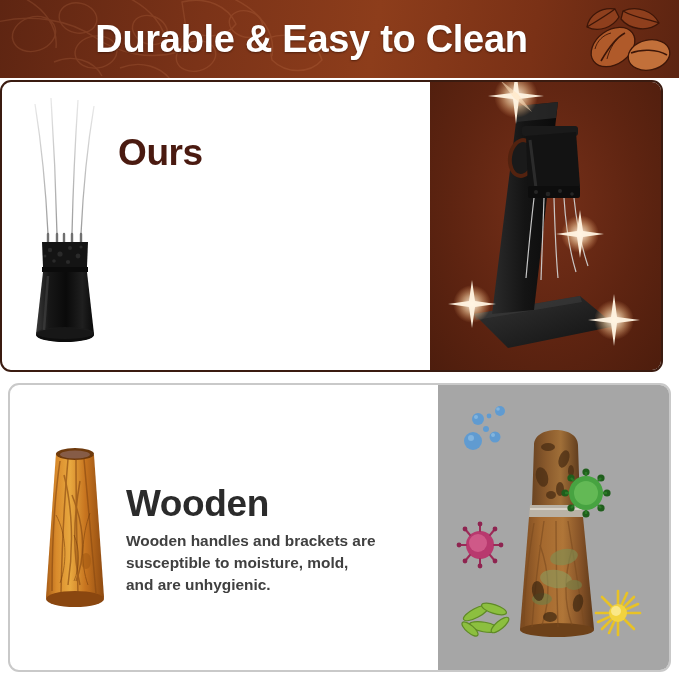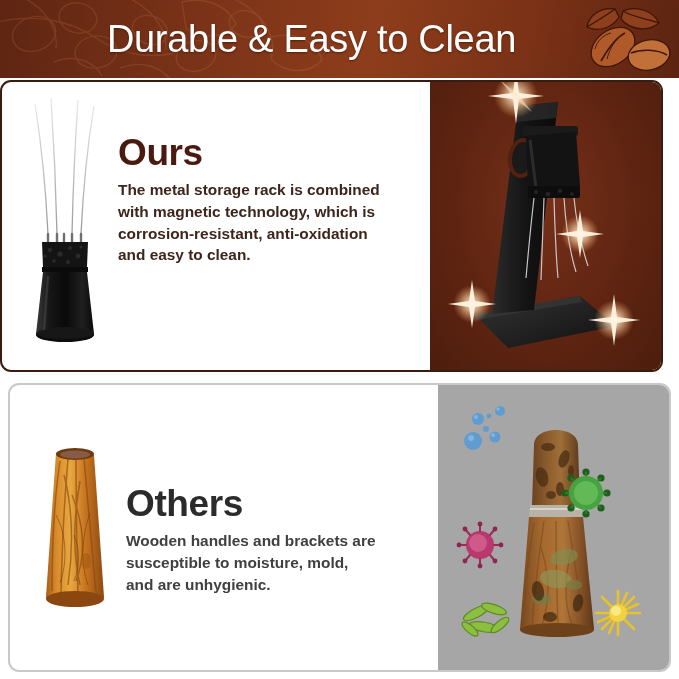--- a/index.html
+++ b/index.html
@@ -34,21 +34,21 @@
     position: absolute;
     left: 0; top: 0;
     width: 679px; height: 78px;
     display: flex;
     align-items: center;
     justify-content: center;
     padding-right: 56px;
     box-sizing: border-box;
     color: #ffffff;
     font-size: 38px;
-    font-weight: normal;
+    font-weight: bold;
     letter-spacing: -0.3px;
     text-shadow: 0 1px 2px rgba(40,12,4,.55);
     white-space: nowrap;
   }
   .banner-beans {
     position: absolute;
     right: 4px; top: 3px;
     width: 104px; height: 74px;
   }
 
@@ -206,24 +206,20 @@
     <rect x="40" y="185" width="46" height="5" fill="#0b0b0b"></rect>
 
     <path d="M41 190 L85 190 L92 252 C92 262 34 262 34 252 Z" fill="url(#blkBody)"></path>
     <ellipse cx="63" cy="253" rx="29" ry="7" fill="#0d0d0d"></ellipse>
     <ellipse cx="63" cy="251" rx="29" ry="6" fill="#1c1c1c" opacity=".7"></ellipse>
     <path d="M46 194 L42 248" stroke="#4a4a4a" stroke-width="2.5" opacity=".5" fill="none"></path>
   </svg>
 
   <div class="text-block" style="top: 52px;">
     <div class="heading heading-ours">Ours</div>
-    <p class="body-text body-ours">The metal storage rack is combined
-with magnetic technology, which is
-corrosion-resistant, anti-oxidation
-and easy to clean.</p>
   </div>
 
   <div class="panel panel-brown">
     <svg width="231" height="288" viewBox="0 0 231 288">
       <defs>
         <linearGradient id="armG" x1="0" y1="0" x2="1" y2="0">
           <stop offset="0" stop-color="#2b2b2b"></stop>
           <stop offset="0.5" stop-color="#141414"></stop>
           <stop offset="1" stop-color="#0a0a0a"></stop>
         </linearGradient>
@@ -314,21 +310,21 @@
     </g>
     <g stroke="#6d3709" stroke-width="1" fill="none" opacity=".5">
       <path d="M46 130 C56 148 58 176 50 198"></path>
       <path d="M80 128 C72 150 70 178 78 200"></path>
       <path d="M64 150 C70 164 70 182 64 196"></path>
     </g>
     <ellipse cx="76" cy="176" rx="5" ry="8" fill="#a35a12" opacity=".55"></ellipse>
   </svg>
 
   <div class="text-block" style="top: 100px;">
-    <div class="heading heading-others">Others</div>
+    <div class="heading heading-others">Wooden</div>
     <p class="body-text body-others">Wooden handles and brackets are
 susceptible to moisture, mold,
 and are unhygienic.</p>
   </div>
 
   <div class="panel panel-gray">
     <svg width="231" height="285" viewBox="0 0 231 285">
       <defs>
         <linearGradient id="moldTop" x1="0" y1="0" x2="1" y2="0">
           <stop offset="0" stop-color="#6b4422"></stop>

